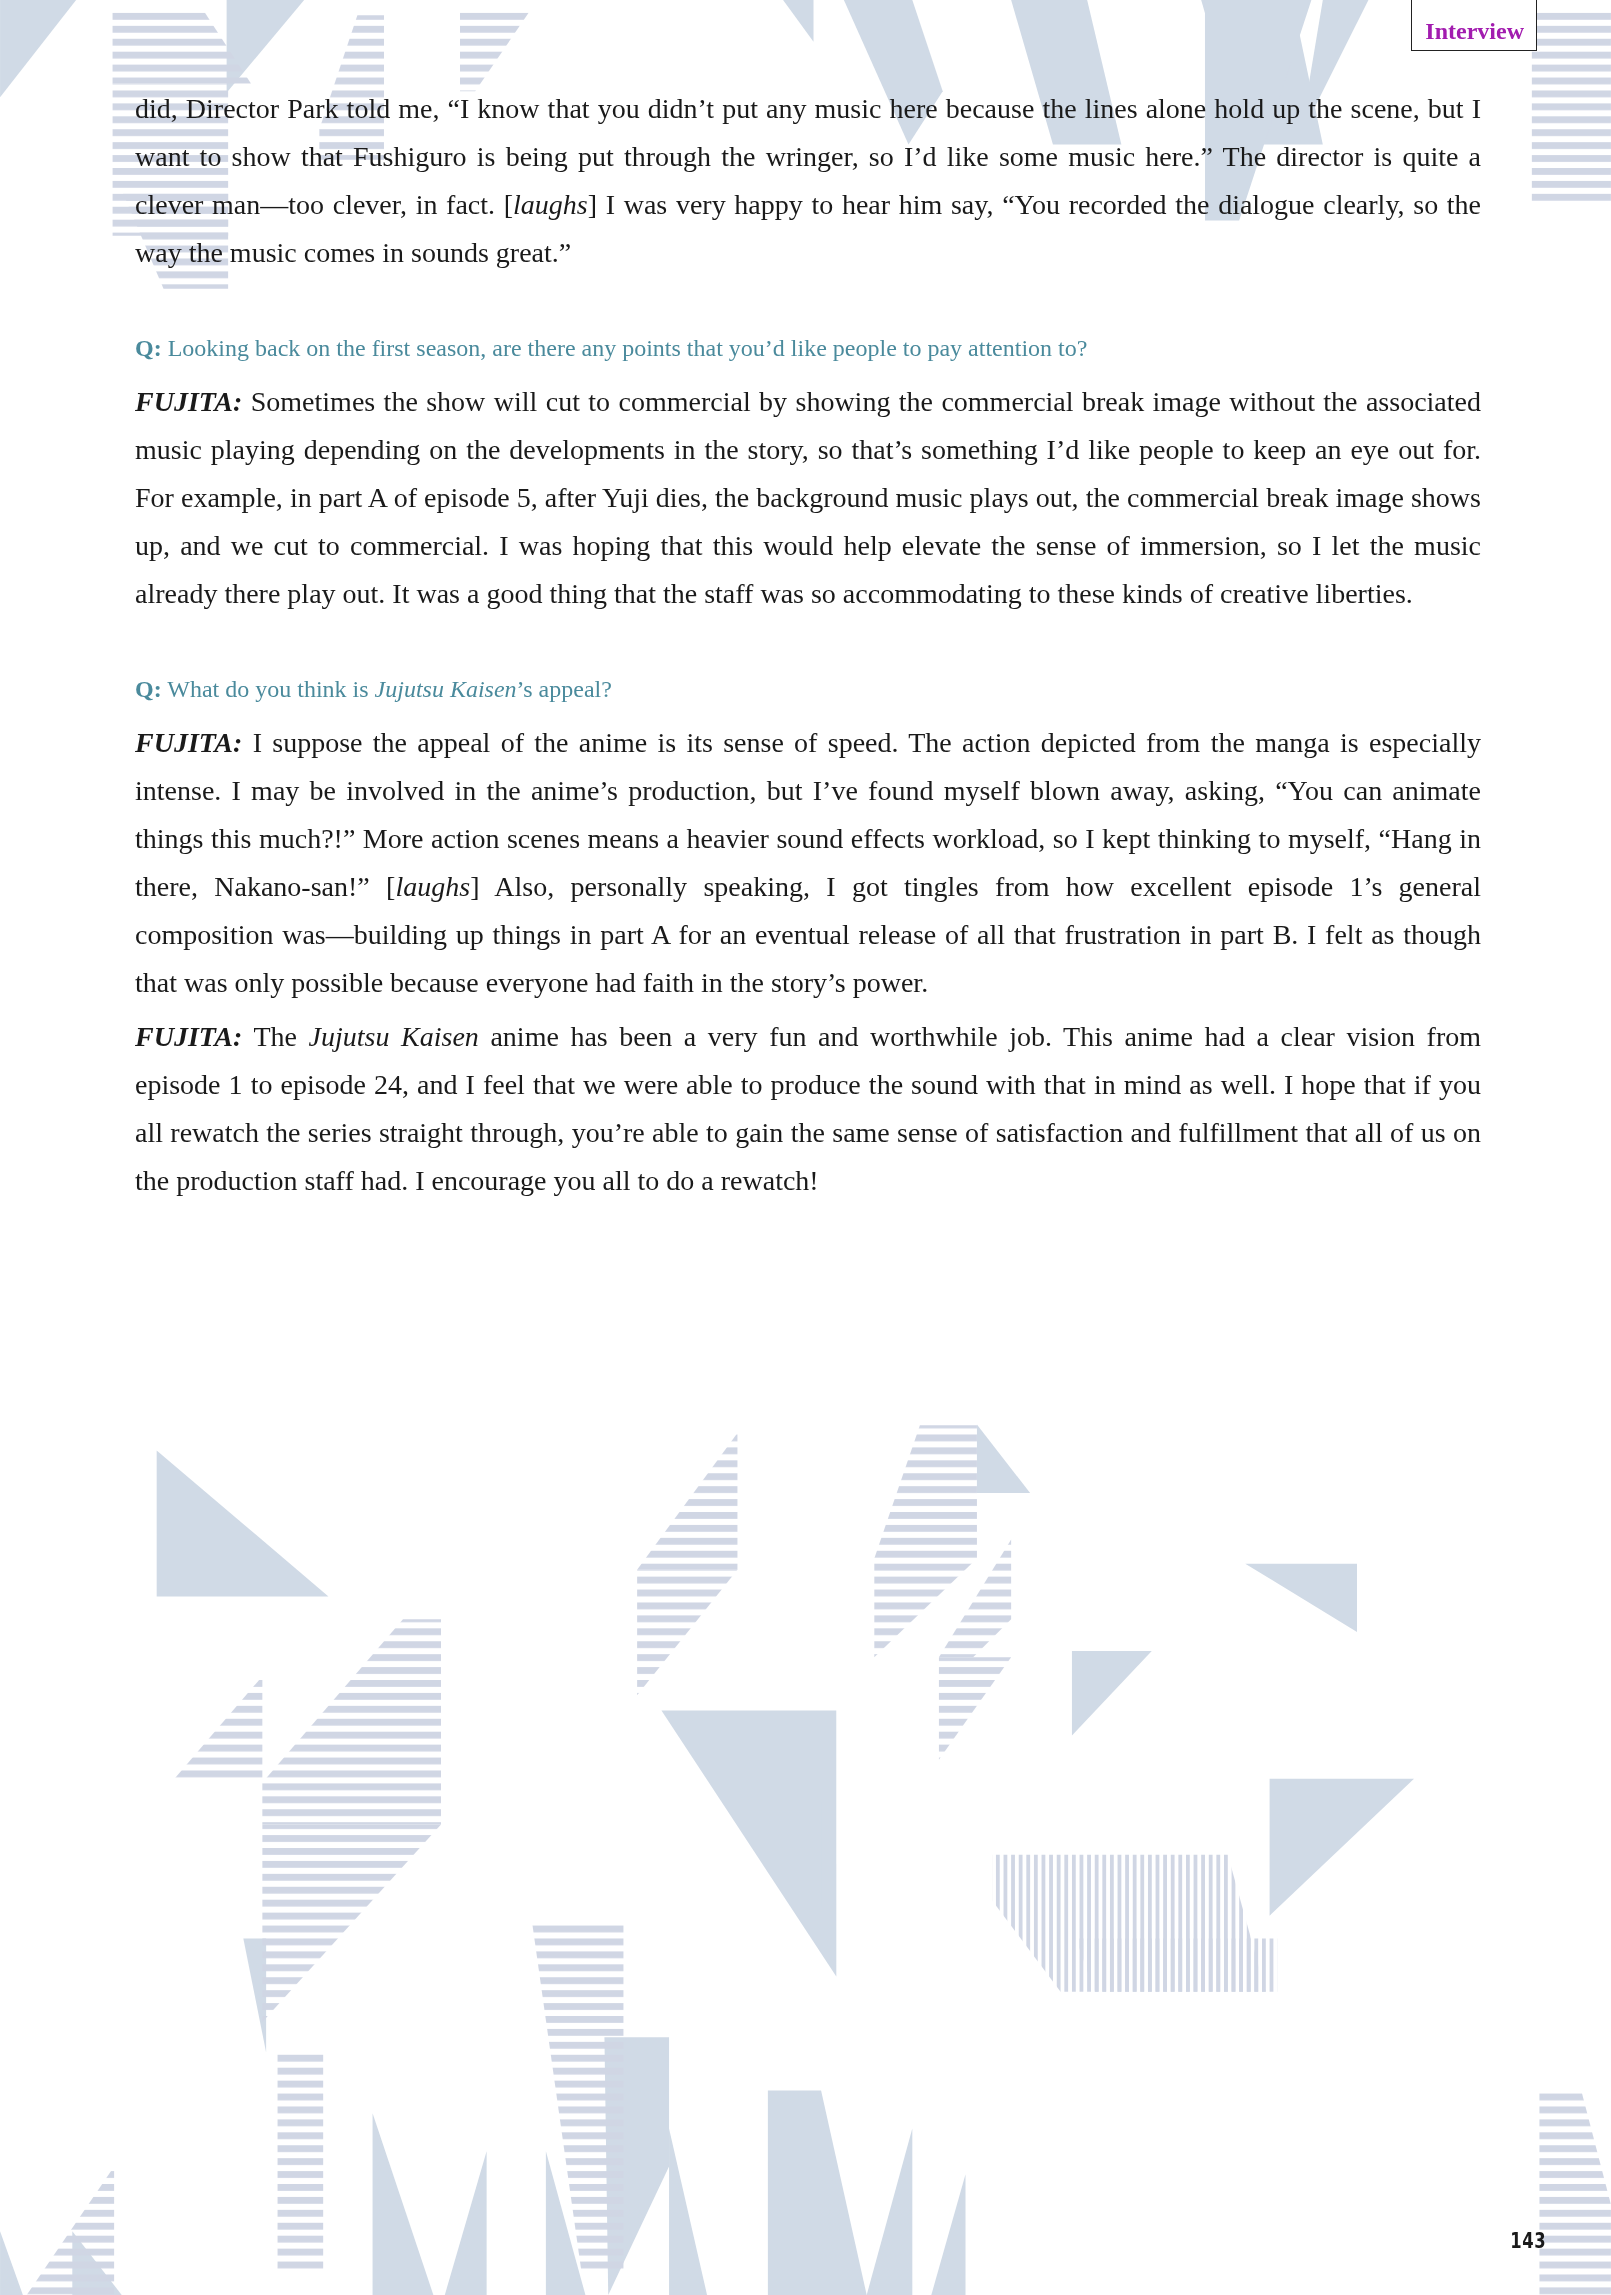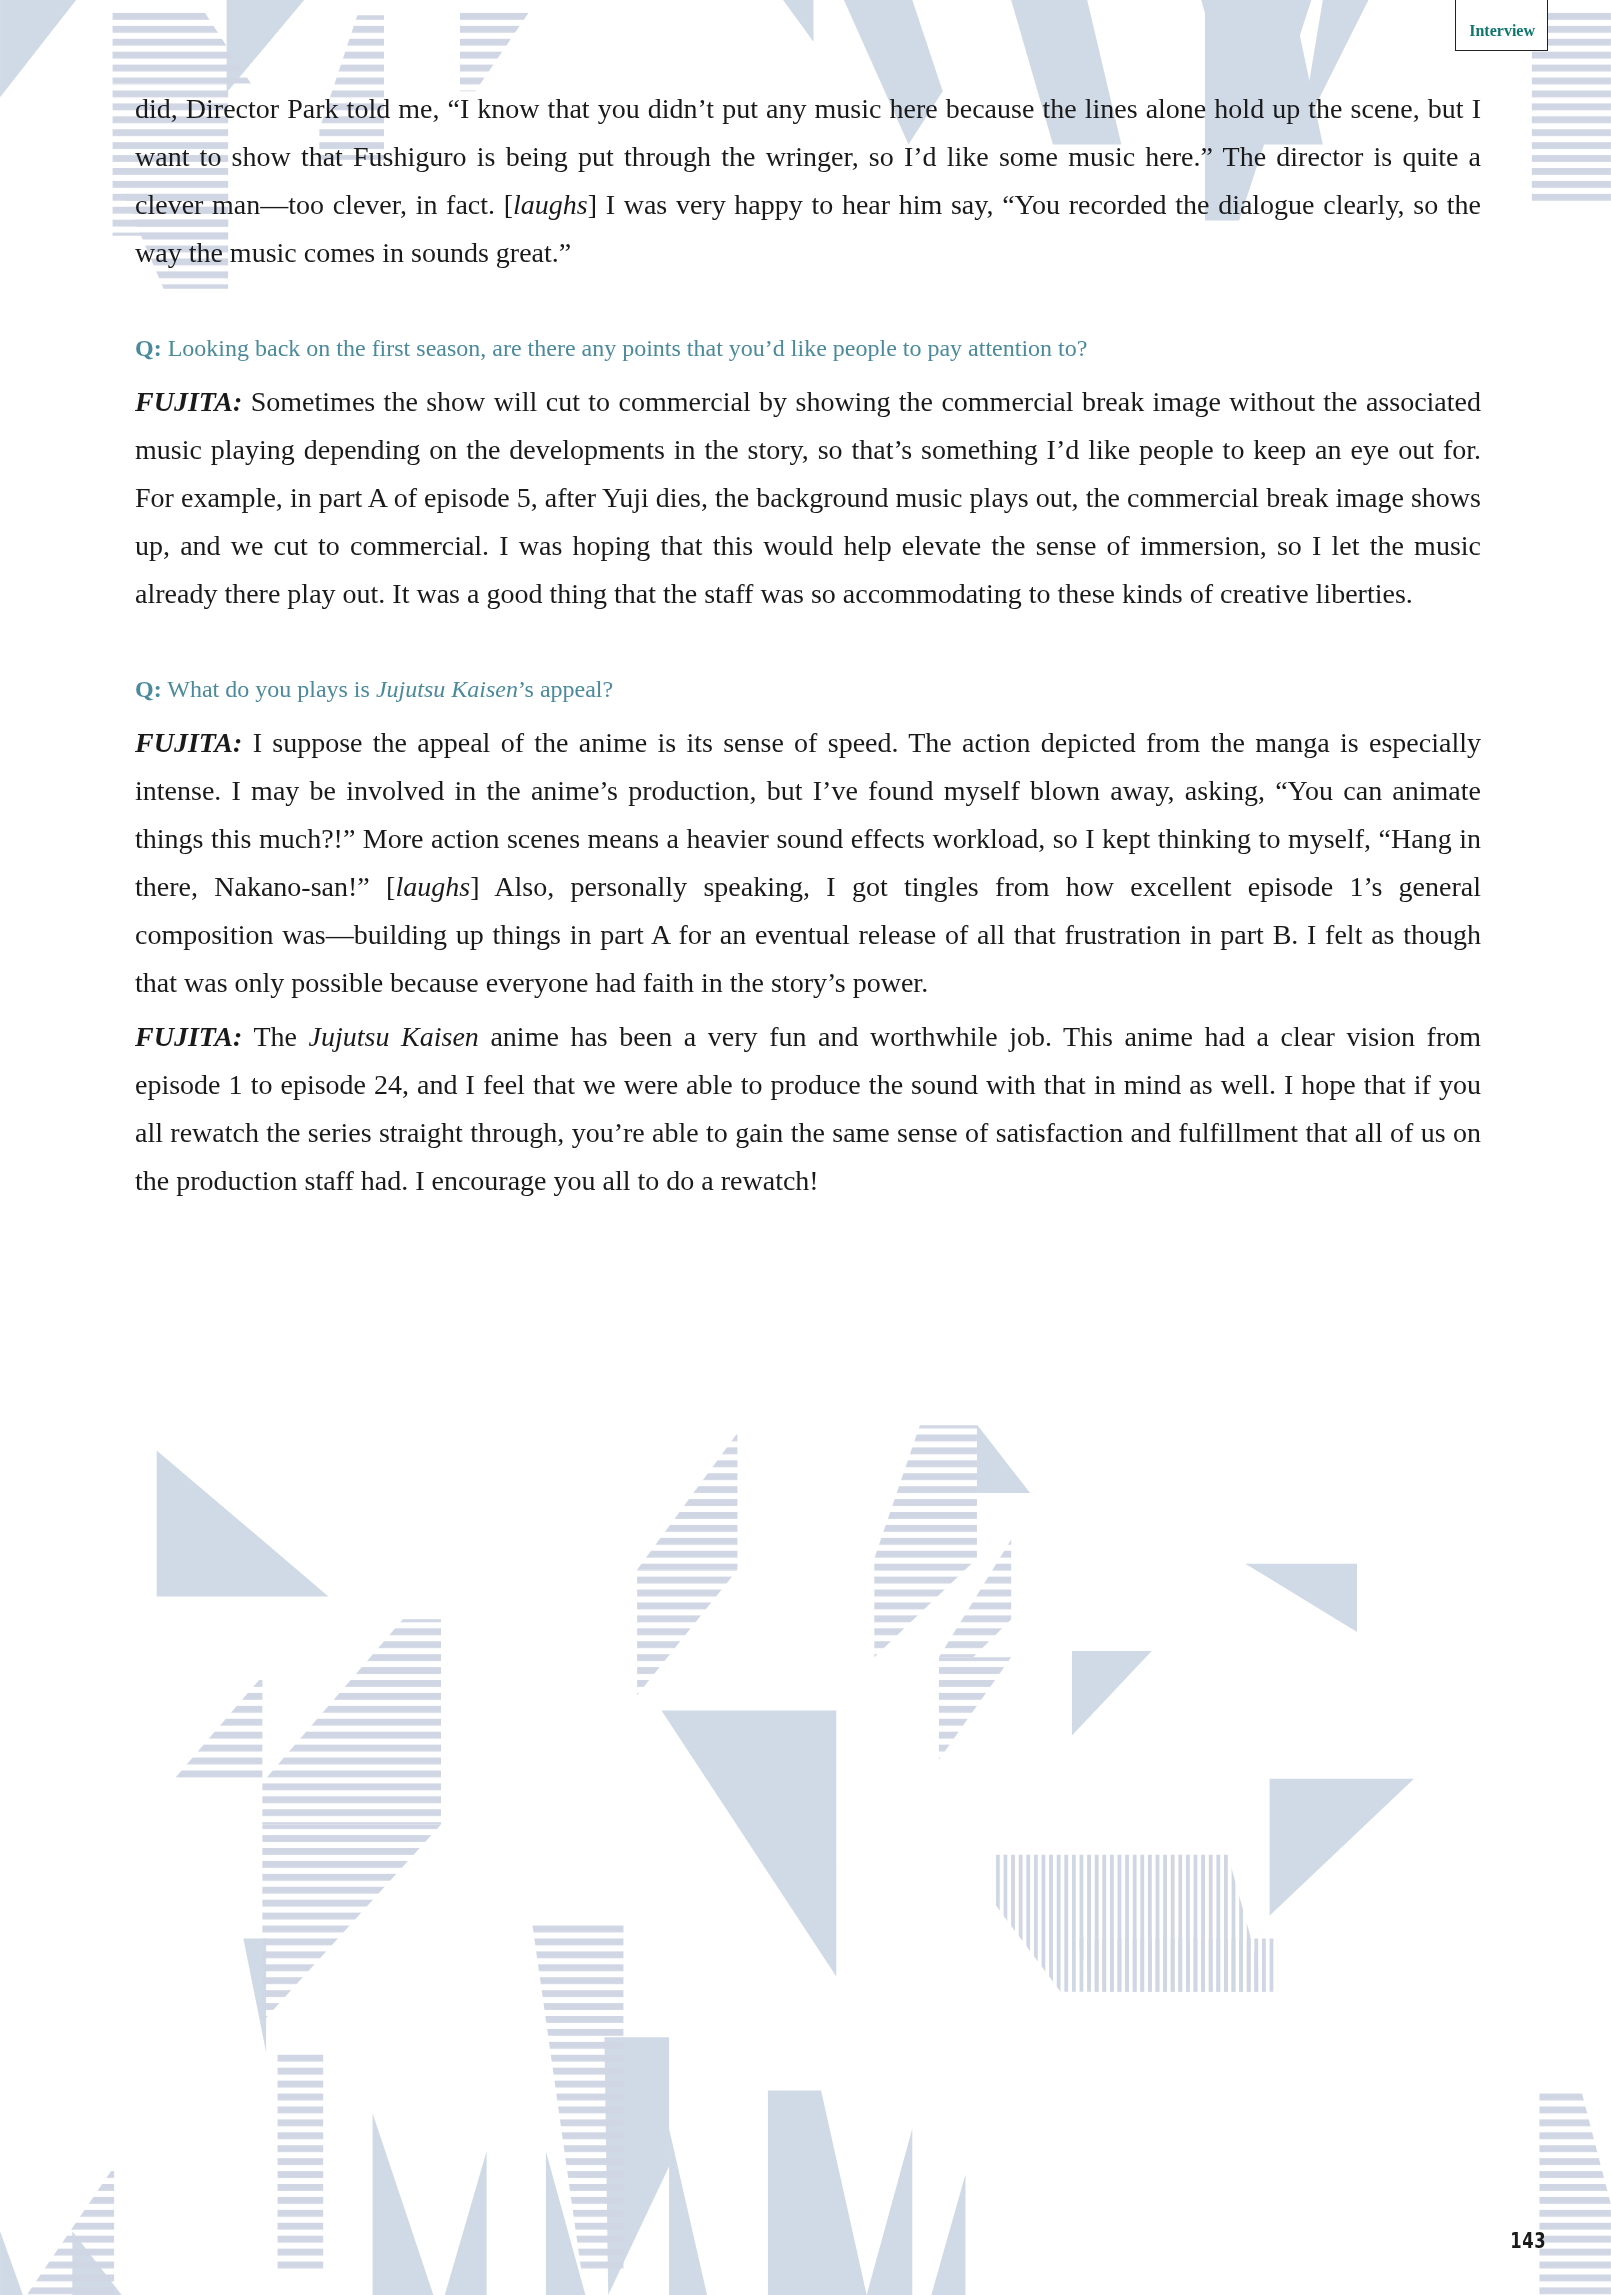--- a/index.html
+++ b/index.html
@@ -19,25 +19,25 @@
     font-size: 24px;
     line-height: 48px;
     color: #4a8a9c;
     margin: 47px 0 0 0;
   }
   .q .qmark { font-weight: bold; }
   .speaker { font-weight: bold; font-style: italic; }
   .ans { margin-top: 6px; }
   em { font-style: italic; }
   .section-tag {
-    position: absolute; right: 63px; top: -1.5px; z-index: 3;
+    position: absolute; right: 74px; top: -1.5px; z-index: 3;
     border: 1.5px solid #222; border-top: none;
     background: #ffffff;
     font-family: "Liberation Serif", "DejaVu Serif", serif;
-    font-weight: bold; font-size: 16px; color: #0f766e;
+    font-weight: bold; font-size: 24px; color: #a21caf;
     padding: 20px 12px 7.6px 13.7px;
     line-height: 24px;
   }
   .page-number {
     position: absolute; right: 65px; top: 2229px; z-index: 3;
     font-family: "DejaVu Sans", sans-serif; font-weight: bold;
     font-size: 21px; letter-spacing: 0.8px; color: #1a1a1a;
     transform: scaleX(0.78); transform-origin: right center;
   }
 </style>
@@ -112,20 +112,20 @@
 </svg>
 
 <div class="section-tag">Interview</div>
 
 <div class="page-content">
   <p class="para"><span>did, Director Park told me, “I know that you didn’t put any music here because the lines alone hold up the scene, but I want to show that Fushiguro is being put through the wringer, so I’d like some music here.” The director is quite a clever man—too clever, in fact. [</span><em>laughs</em><span>] I was very happy to hear him say, “You recorded the dialogue clearly, so the way the music comes in sounds great.”</span></p>
 
   <p class="q"><span class="qmark">Q:</span><span> Looking back on the first season, are there any points that you’d like people to pay attention to?</span></p>
   <p class="para ans"><span class="speaker">FUJITA:</span><span> Sometimes the show will cut to commercial by showing the commercial break image without the associated music playing depending on the developments in the story, so that’s something I’d like people to keep an eye out for. For example, in part A of episode 5, after Yuji dies, the background music plays out, the commercial break image shows up, and we cut to commercial. I was hoping that this would help elevate the sense of immersion, so I let the music already there play out. It was a good thing that the staff was so accommodating to these kinds of creative liberties.</span></p>
 
-  <p class="q"><span class="qmark">Q:</span><span> What do you plays is </span><em>Jujutsu Kaisen</em><span>’s appeal?</span></p>
+  <p class="q"><span class="qmark">Q:</span><span> What do you think is </span><em>Jujutsu Kaisen</em><span>’s appeal?</span></p>
   <p class="para ans"><span class="speaker">FUJITA:</span><span> I suppose the appeal of the anime is its sense of speed. The action depicted from the manga is especially intense. I may be involved in the anime’s production, but I’ve found myself blown away, asking, “You can animate things this much?!” More action scenes means a heavier sound effects workload, so I kept thinking to myself, “Hang in there, Nakano-san!” [</span><em>laughs</em><span>] Also, personally speaking, I got tingles from how excellent episode 1’s general composition was—building up things in part A for an eventual release of all that frustration in part B. I felt as though that was only possible because everyone had faith in the story’s power.</span></p>
 
   <p class="para ans"><span class="speaker">FUJITA:</span><span> The </span><em>Jujutsu Kaisen</em><span> anime has been a very fun and worthwhile job. This anime had a clear vision from episode 1 to episode 24, and I feel that we were able to produce the sound with that in mind as well. I hope that if you all rewatch the series straight through, you’re able to gain the same sense of satisfaction and fulfillment that all of us on the production staff had. I encourage you all to do a rewatch!</span></p>
 </div>
 
 <div class="page-number">143</div>
 
 
 </body></html>

